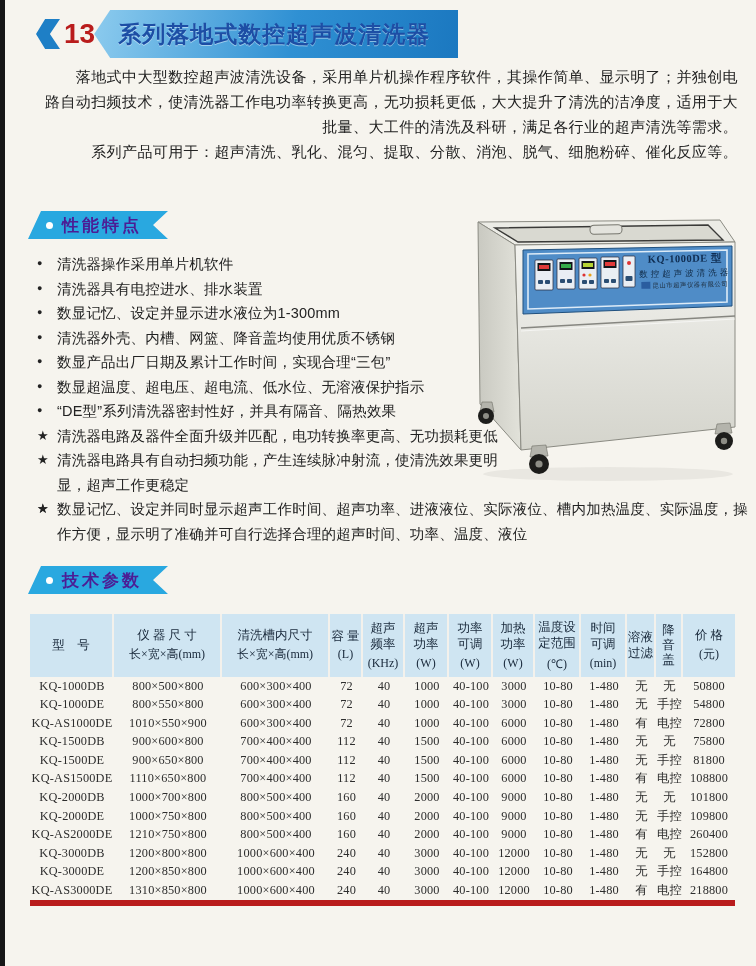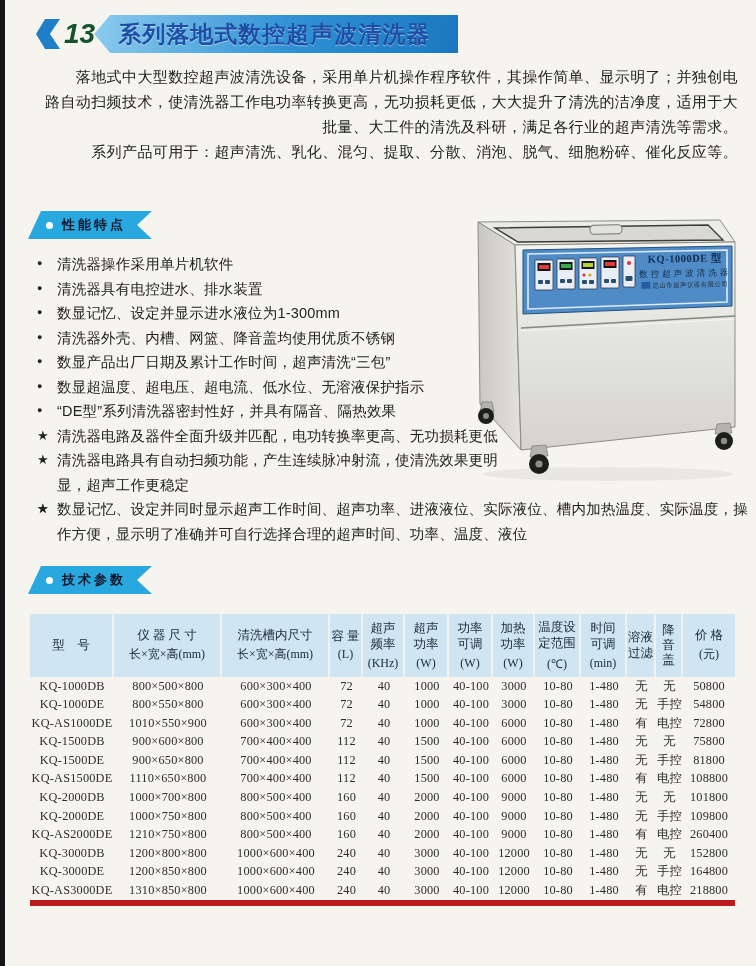--- a/index.html
+++ b/index.html
@@ -5,37 +5,37 @@
   html,body{margin:0;padding:0;}
   .page{position:relative;width:756px;height:966px;background:#f6f4ee;overflow:hidden;
         font-family:"Liberation Sans",sans-serif;color:#222;}
   .edge-left{position:absolute;left:0;top:0;width:5px;height:100%;background:#161616;}
   .content{position:absolute;left:36px;top:16px;width:702px;}
 
   
   .title-row{display:flex;align-items:center;height:36px;}
   .chevron{width:24px;height:30px;background:#1e7fc6;
            clip-path:polygon(100% 0,38% 0,0 50%,38% 100%,100% 100%,58% 50%);}
-  .series-no{font-size:28px;font-weight:bold;color:#14532d;margin:0 1px 0 4px;font-style:italic;}
-  .title-badge{height:38px;display:flex;align-items:center;padding:0 28px 0 24px;margin-left:-2px;
+  .series-no{font-size:28px;font-weight:bold;color:#b91c1c;margin:0 1px 0 4px;}
+  .title-badge{height:48px;display:flex;align-items:center;padding:0 28px 0 24px;margin-left:-2px;
                background:linear-gradient(100deg,#8ccbee 0%,#2f90d3 55%,#1b78c0 100%);
                clip-path:polygon(16px 0,100% 0,100% 100%,16px 100%,0 50%);}
   .title-badge span{font-size:23px;font-weight:800;color:#1d4ea5;letter-spacing:1px;
                     text-shadow:0 1px 0 rgba(255,255,255,.45);}
 
   
   .intro{margin-top:12px;text-align:right;}
   .intro p{margin:0;font-size:15px;line-height:25px;text-indent:2em;letter-spacing:.4px;}
 
   
   .sec-badge{height:28px;display:inline-flex;align-items:center;gap:9px;margin-left:-8px;
              padding:0 26px 0 18px;background:#29a8e0;
              clip-path:polygon(13px 0,100% 0,calc(100% - 15px) 50%,100% 100%,0 100%);}
   .sec-badge .dot{width:7px;height:7px;border-radius:50%;background:#fff;}
-  .sec-badge span.lbl{color:#0f172a;font-weight:800;font-size:13px;letter-spacing:3px;}
+  .sec-badge span.lbl{color:#4c1d95;font-weight:800;font-size:17px;letter-spacing:3px;}
   .feat-badge{margin-top:47px;}
   .spec-badge{margin-top:20px;align-items:center;}
 
   
   .feature-list{list-style:none;margin:13px 0 0 0;padding:0;}
   .feature-list li{position:relative;padding-left:21px;line-height:24.5px;font-size:14.5px;
                    width:452px;letter-spacing:.2px;}
   .feature-list li.wide{width:702px;}
   .feature-list .marker{position:absolute;left:1px;top:0;}
   .feature-list .dot{font-size:9px;top:-1px;}
@@ -83,21 +83,21 @@
     
     <div class="sec-badge feat-badge">
       <span class="dot"></span>
       <span class="lbl">性能特点</span>
     </div>
     <ul class="feature-list">
         <li><span class="marker dot">●</span><span>清洗器操作采用单片机软件</span></li>
         <li><span class="marker dot">●</span><span>清洗器具有电控进水、排水装置</span></li>
         <li><span class="marker dot">●</span><span>数显记忆、设定并显示进水液位为1-300mm</span></li>
         <li><span class="marker dot">●</span><span>清洗器外壳、内槽、网篮、降音盖均使用优质不锈钢</span></li>
-        <li><span class="marker dot">●</span><span>数显产品出厂日期及累计工作时间，超声清洗“三包”</span></li>
+        <li><span class="marker dot">●</span><span>数显产品出厂日期及累计工作时间，实现合理“三包”</span></li>
         <li><span class="marker dot">●</span><span>数显超温度、超电压、超电流、低水位、无溶液保护指示</span></li>
         <li><span class="marker dot">●</span><span>“DE型”系列清洗器密封性好，并具有隔音、隔热效果</span></li>
         <li><span class="marker star">★</span><span>清洗器电路及器件全面升级并匹配，电功转换率更高、无功损耗更低</span></li>
         <li><span class="marker star">★</span><span>清洗器电路具有自动扫频功能，产生连续脉冲射流，使清洗效果更明显，超声工作更稳定</span></li>
         <li><span class="marker star">★</span></li>
         <li class="wide"><span class="marker star">★</span><span>数显记忆、设定并同时显示超声工作时间、超声功率、进液液位、实际液位、槽内加热温度、实际温度，操作方便，显示明了准确并可自行选择合理的超声时间、功率、温度、液位</span></li>
       </ul>
 
     
     <div class="sec-badge spec-badge">

